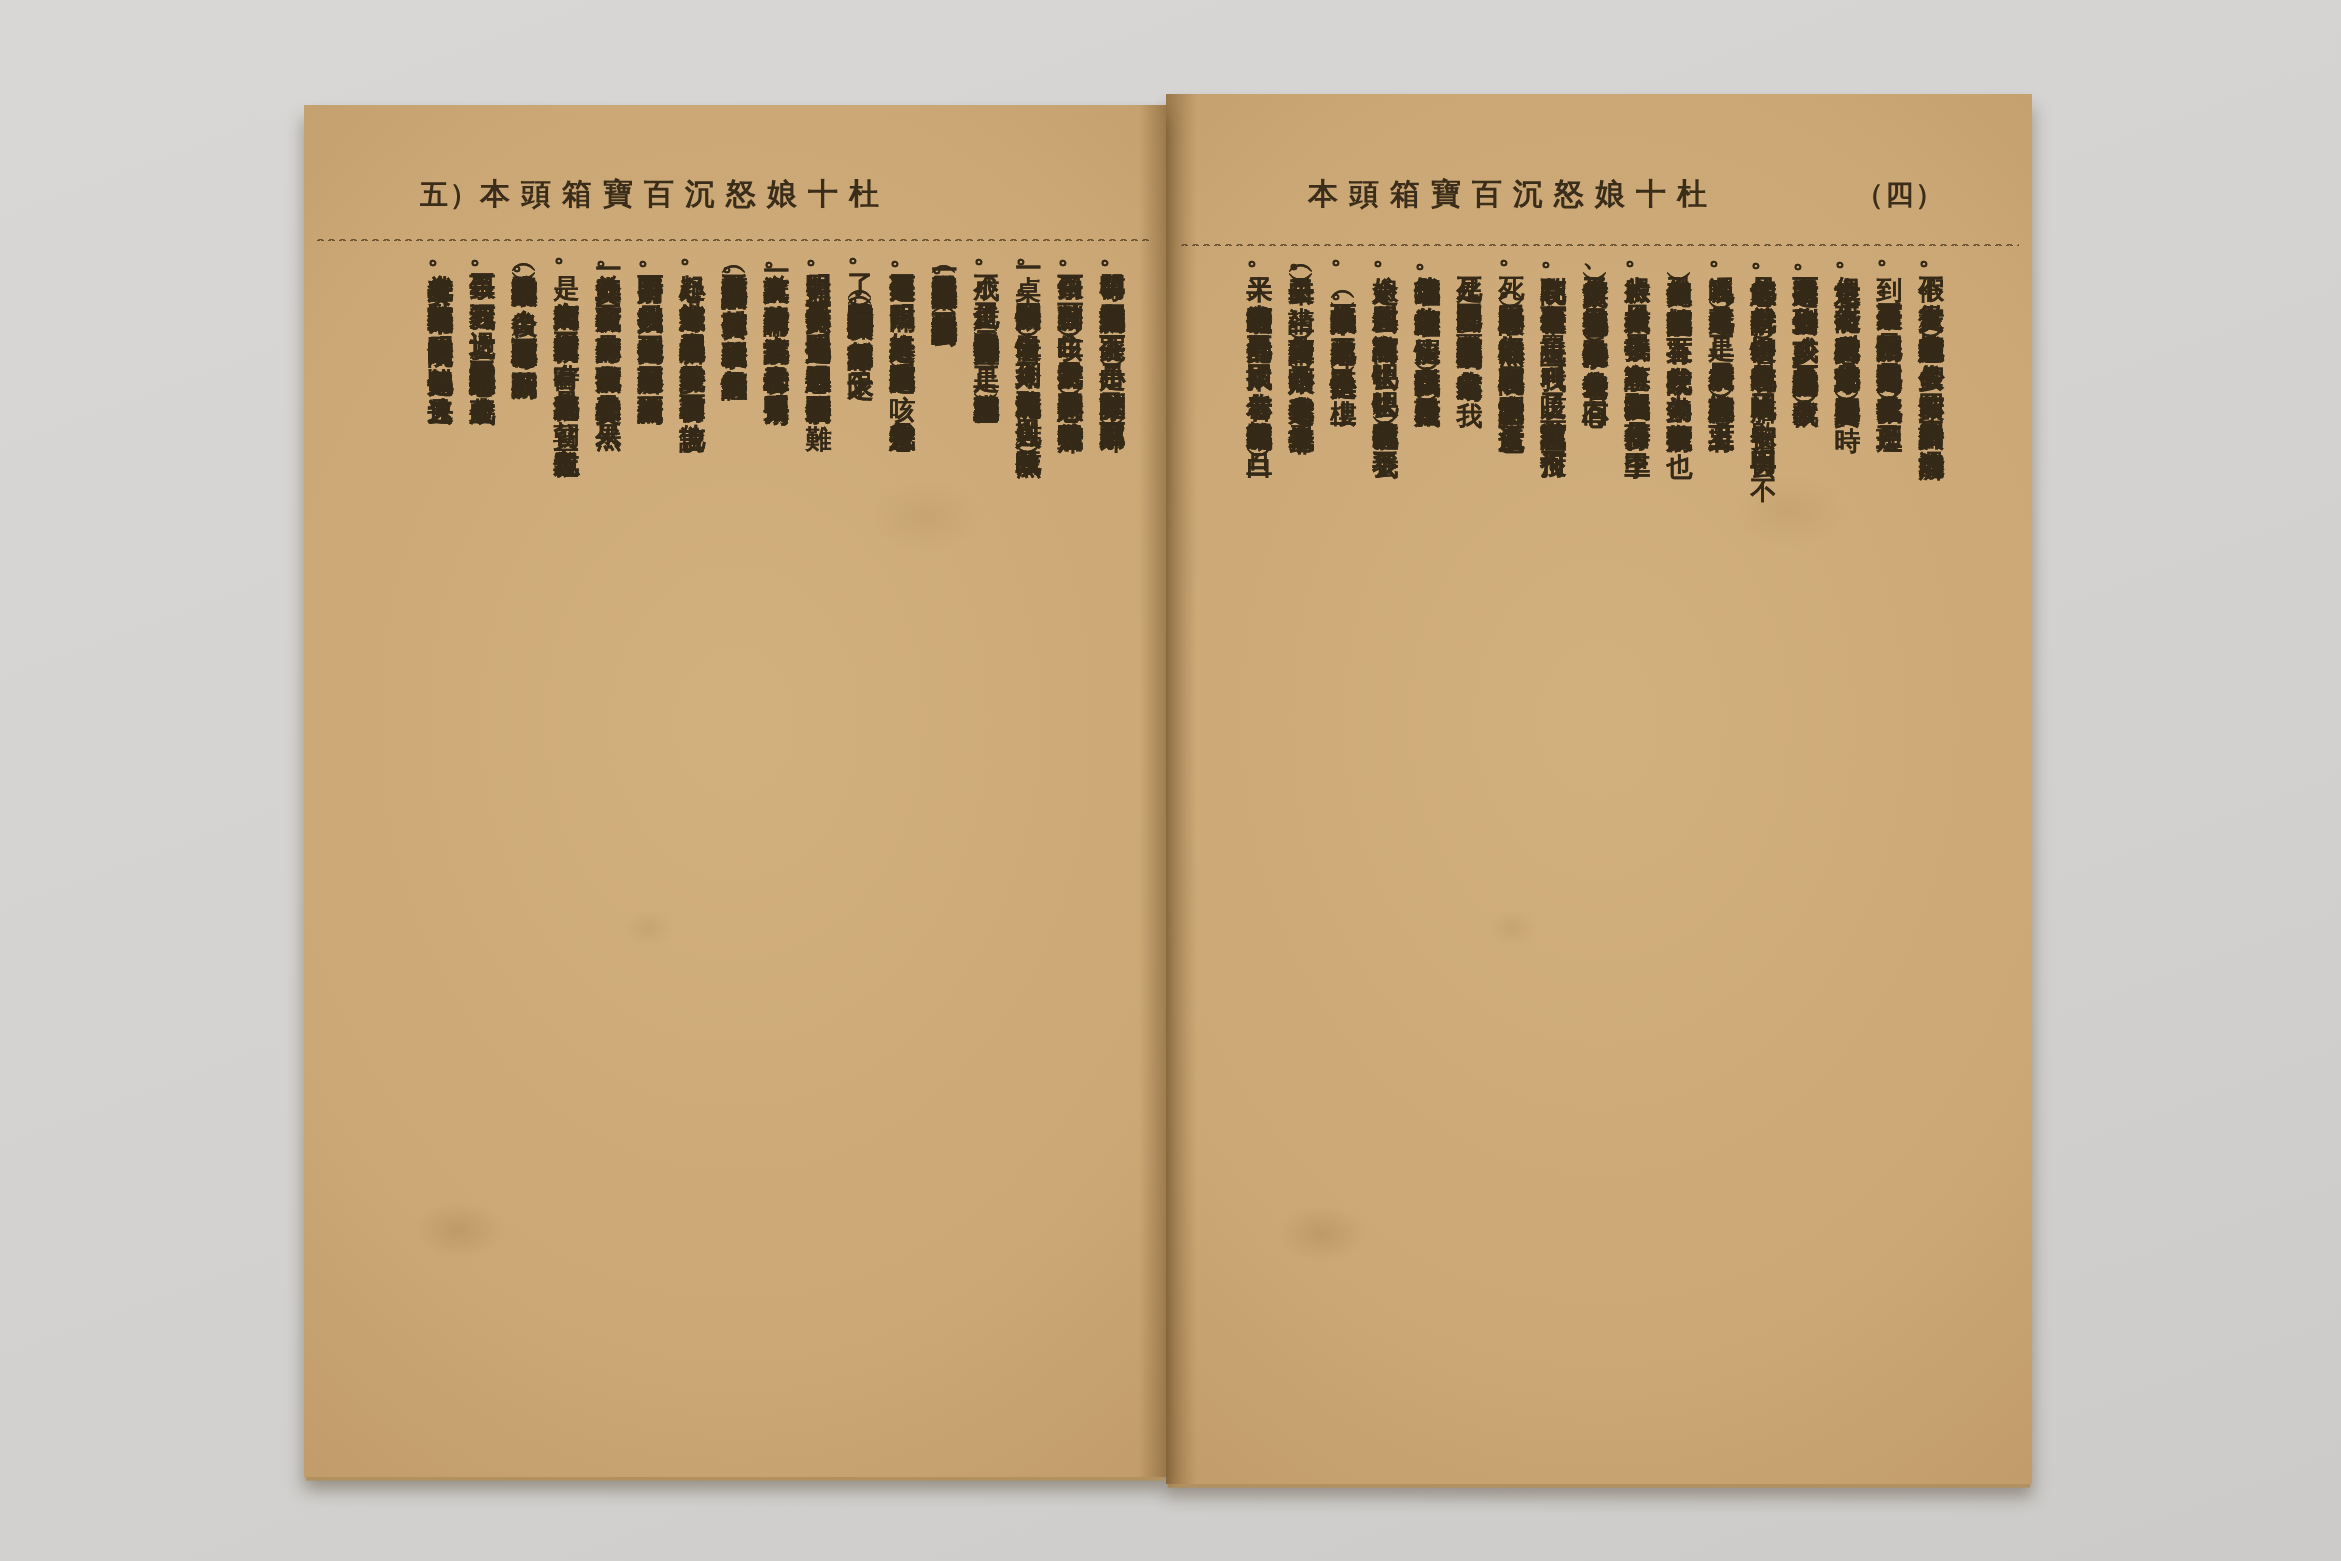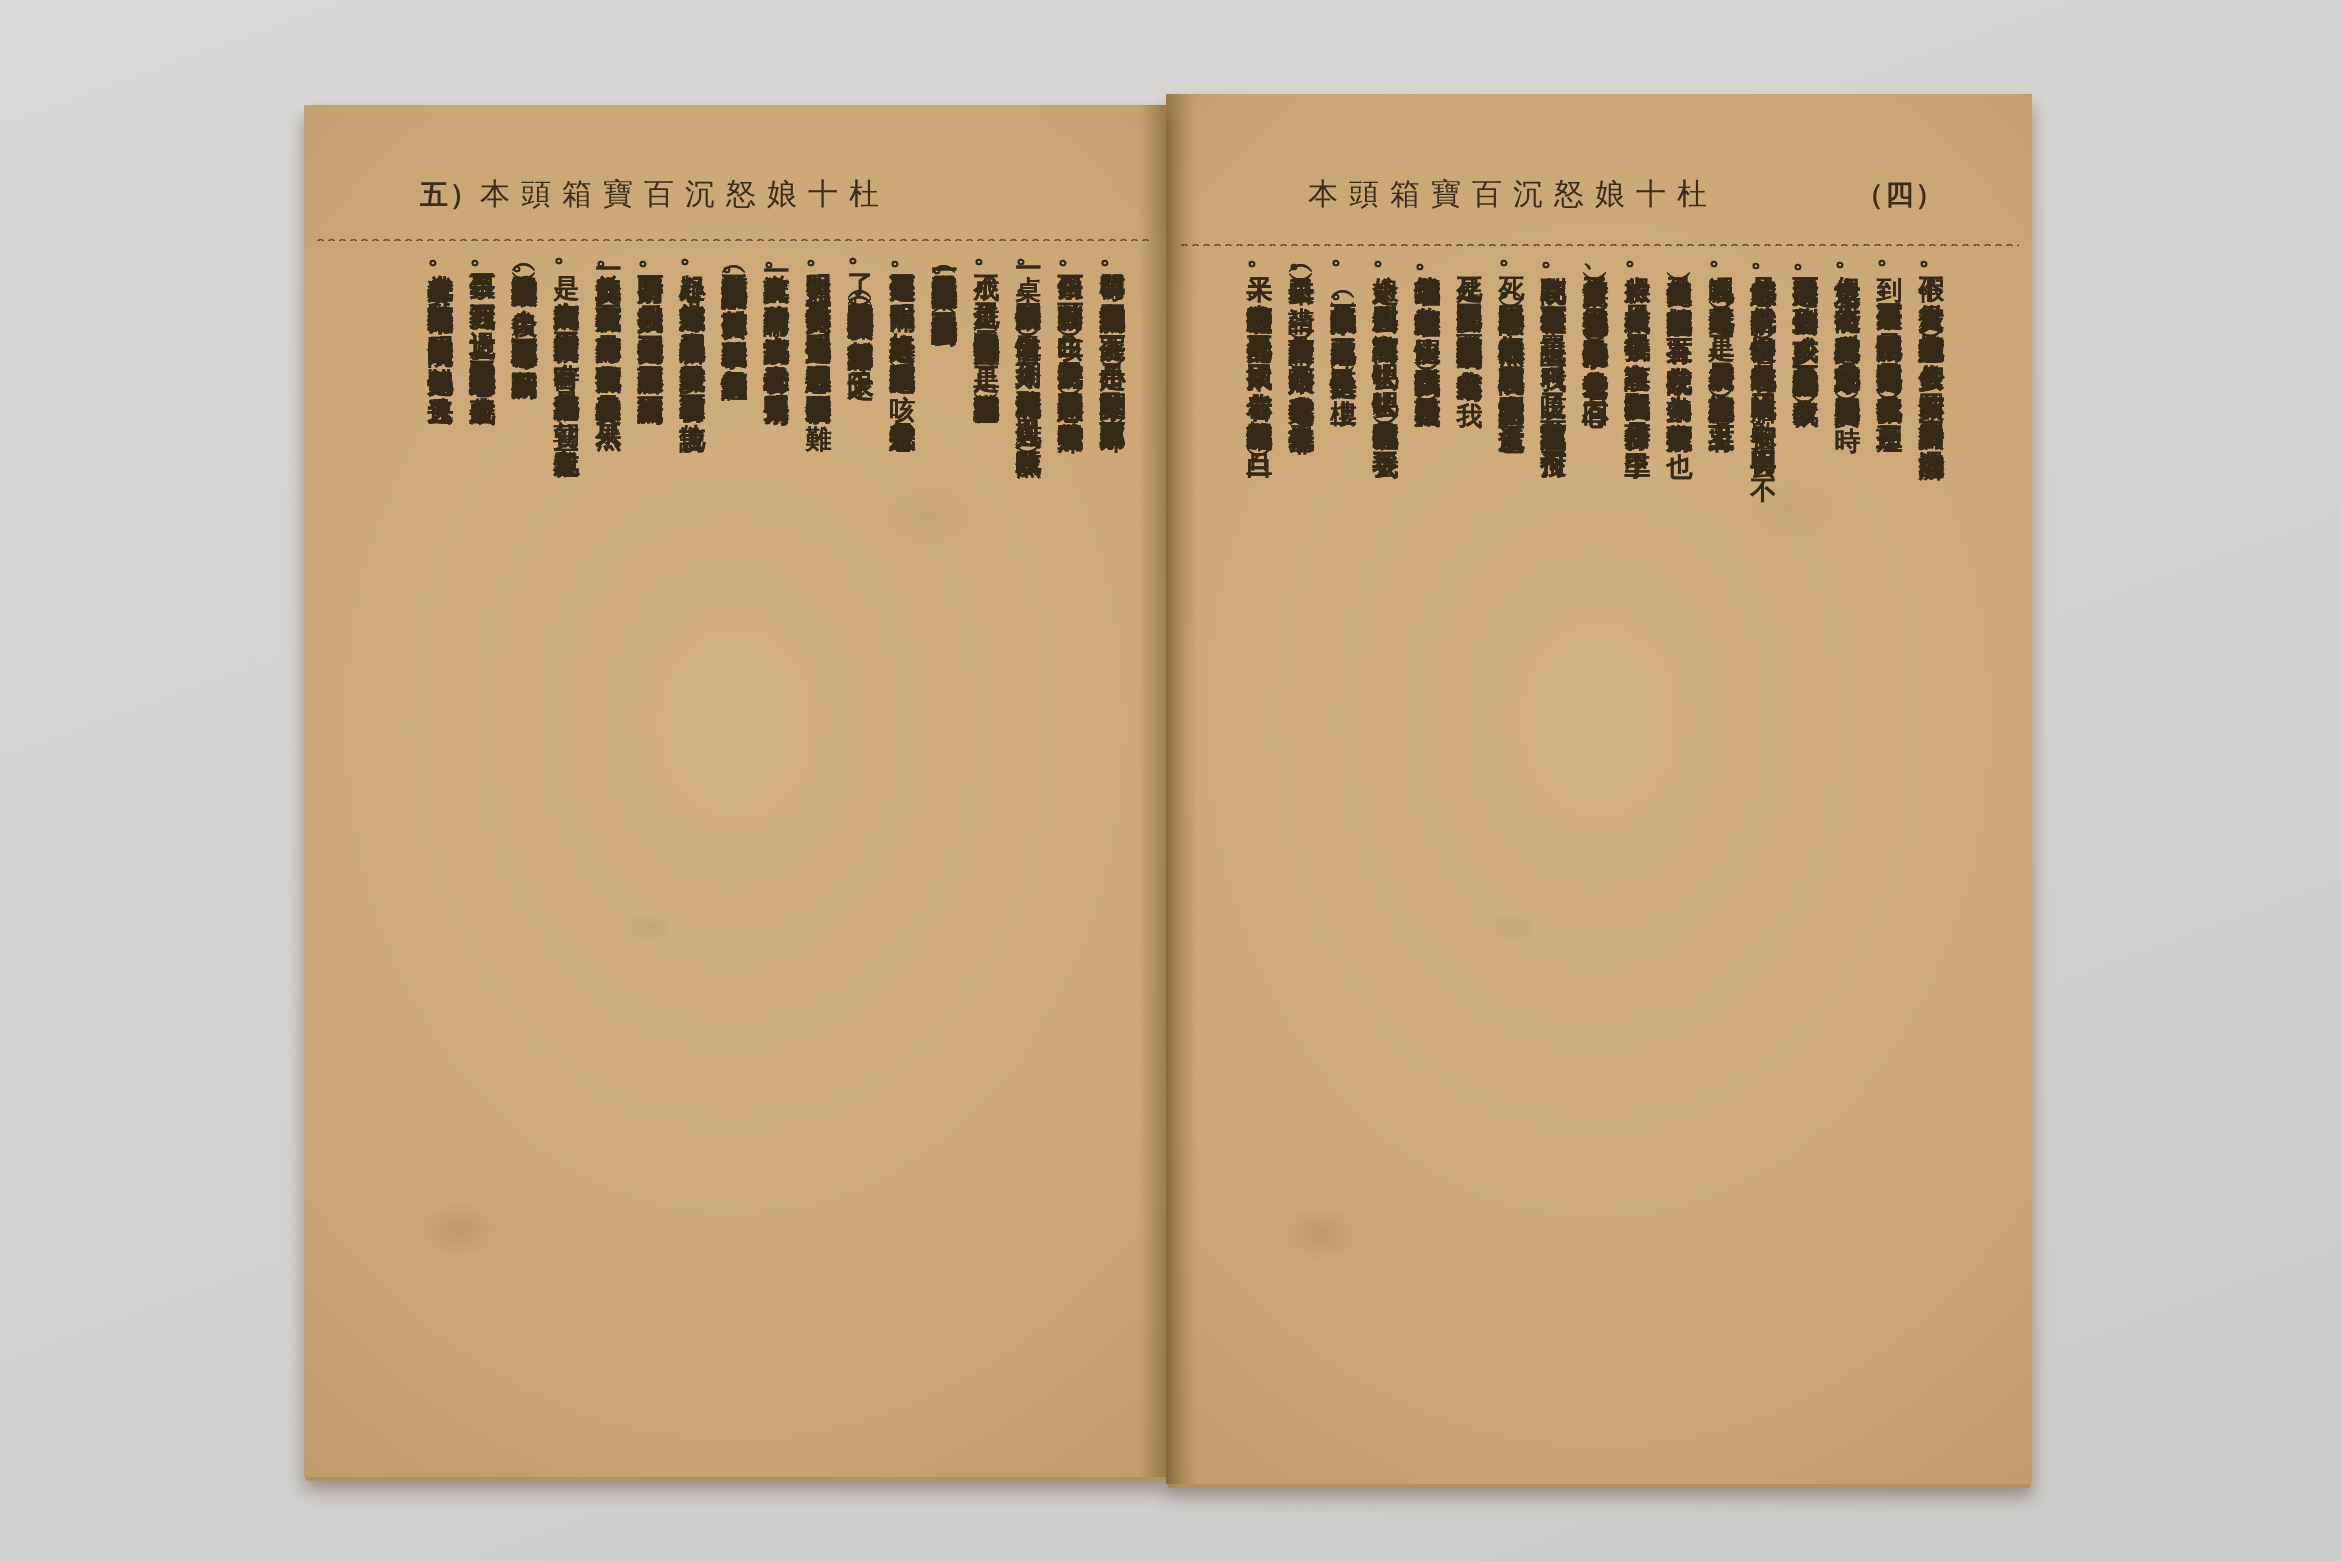--- a/index.html
+++ b/index.html
@@ -29,21 +29,21 @@
   .page--right::before{content:"";position:absolute;left:0;top:0;bottom:0;width:31px;pointer-events:none;
     background:linear-gradient(90deg,rgba(96,66,25,.45),rgba(96,66,25,0));}
   .page--left::before{content:"";position:absolute;right:0;top:0;bottom:0;width:27px;pointer-events:none;
     background:linear-gradient(270deg,rgba(96,66,25,.42),rgba(96,66,25,0));}
   
   .hdr{position:absolute;left:0;right:0;height:54px;}
   .page--right .hdr{top:80px;}
   .page--left  .hdr{top:69px;}
   .title{
     position:absolute;left:50%;top:0;white-space:nowrap;
-    font-size:30px;font-weight:400;color:#3a2d1a;
+    font-size:30px;font-weight:700;color:#3a2d1a;
     letter-spacing:11px;
   }
   .page--right .title{transform:translateX(-50%) translateX(-86px);}
   .page--left  .title{transform:translateX(-50%) translateX(-50px);}
   .pagenum{
     position:absolute;top:1.8px;
     font-size:28px;font-weight:700;color:#3a2d1a;letter-spacing:1.8px;white-space:nowrap;
   }
   .pagenum--right{right:87px;}
   .pagenum--left{left:116px;}

